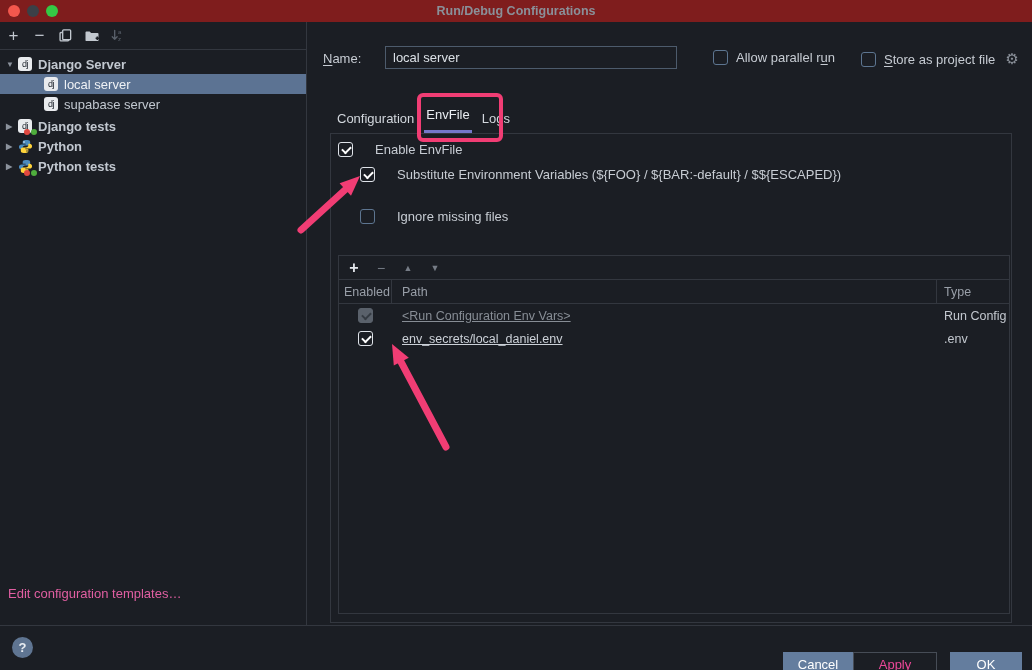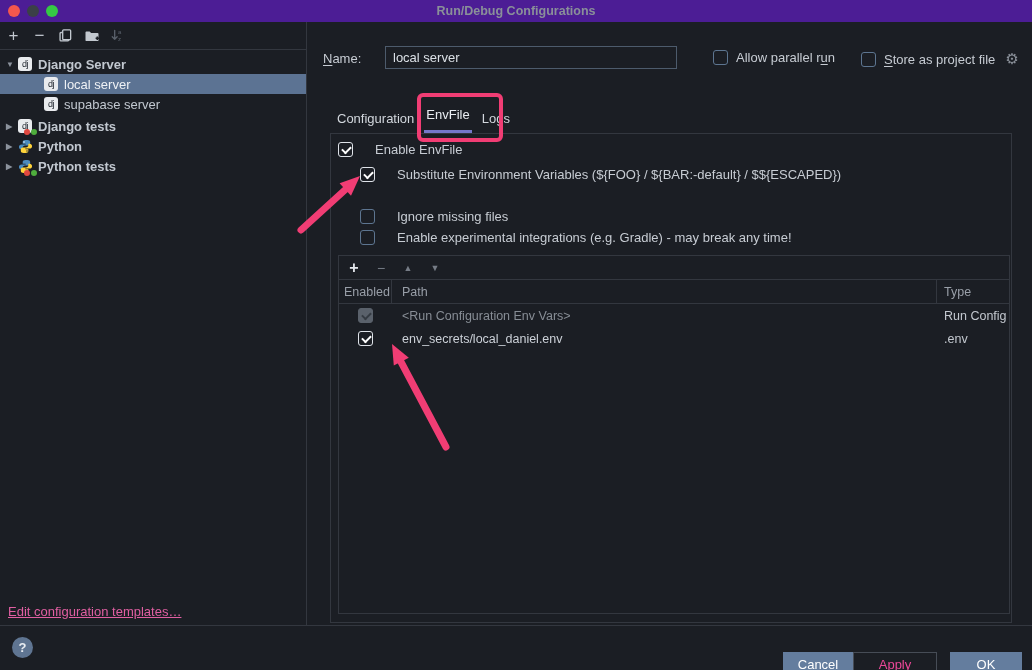--- a/index.html
+++ b/index.html
@@ -3,21 +3,21 @@
 <meta charset="utf-8">
 <style>
   * { box-sizing: border-box; margin: 0; padding: 0; }
   html,body { width:1032px; height:670px; }
   body {
     position: relative; overflow: hidden;
     background:#1b1e24; color:#c7ccd3;
     font-family:"Liberation Sans", sans-serif; font-size:13px;
   }
   
-  .titlebar { position:absolute; left:0; top:0; right:0; height:22px; background:#4c1d95; }
+  .titlebar { position:absolute; left:0; top:0; right:0; height:22px; background:#7f1d1d; }
   .lights { position:absolute; left:8px; top:5px; display:flex; gap:7px; }
   .light { width:12px; height:12px; border-radius:50%; }
   .win-title { position:absolute; left:0; right:0; top:0; line-height:22px; text-align:center;
     font-weight:bold; font-size:12.5px; color:#8a9099; }
   
   .sidebar { position:absolute; left:0; top:22px; width:307px; bottom:45px;
     border-right:1px solid #33373f; }
   .side-toolbar { height:28px; border-bottom:1px solid #33373f; display:flex; align-items:center;
     gap:9px; padding:0 5px; }
   .tbtn { width:17px; height:17px; display:flex; align-items:center; justify-content:center;
@@ -30,21 +30,21 @@
   .chev { width:18px; padding-left:6px; font-size:8px; color:#8b929c; flex:none; }
   .indent1 { width:44px; flex:none; }
   .icon-cell { width:20px; flex:none; position:relative; display:flex; align-items:center; }
   .dj-badge { width:14px; height:14px; background:#e9ebee; border-radius:3px; color:#20262e;
     font-weight:normal; font-size:9px; letter-spacing:-0.5px; display:flex; align-items:center;
     justify-content:center; }
   .tests-ov { position:absolute; left:6px; bottom:-2px; display:flex; gap:1px; }
   .dot { width:6px; height:6px; border-radius:50%; }
   .dot.red { background:#e0483f; }
   .dot.green { background:#4fae3d; }
-  .edit-link { position:absolute; left:8px; bottom:6px; color:#e15fa2; cursor:pointer;text-decoration:underline; }
+  .edit-link { position:absolute; left:8px; bottom:24px; color:#e15fa2; cursor:pointer; }
   
   .main { position:absolute; left:308px; top:22px; right:0; bottom:45px; }
   .name-label { position:absolute; left:15px; top:29px; }
   .name-input { position:absolute; left:77px; top:24px; width:292px; height:23px;
     background:#1b1e24; border:1px solid #4d5b6c; color:#dbe0e6; font-size:13px;
     font-family:"Liberation Sans",sans-serif; padding:0 7px; outline:none; }
   .cb-row { position:absolute; display:flex; align-items:center; gap:8px; }
   .cb { width:15px; height:15px; border:1.2px solid #5d7590; border-radius:3px; background:transparent;
     flex:none; position:relative; }
   .cb.checked { border-color:#dfe3e9; }
@@ -69,21 +69,21 @@
   .tico { font-size:14px; color:#767c86; width:14px; text-align:center; }
   .tico.add { color:#e3e7ec; font-weight:bold; font-size:16px; }
   .tico.tri { font-size:9px; }
   .thead { height:24px; display:flex; border-bottom:1px solid #33373f; color:#999fa8; font-size:12.5px; }
   .th { display:flex; align-items:center; }
   .th-enabled { width:53px; padding-left:5px; border-right:1px solid #33373f; }
   .th-path { flex:1; padding-left:10px; border-right:1px solid #33373f; }
   .th-type { width:72px; padding-left:7px; }
   .trow { height:23px; display:flex; align-items:center; font-size:12.5px; }
   .td-enabled { width:53px; display:flex; justify-content:center; }
-  .td-path { flex:1; padding-left:10px; color:#ccd1d8; }
+  .td-path { flex:1; padding-left:10px; color:#ccd1d8;text-decoration:underline; }
   .td-type { width:72px; padding-left:7px; color:#c3c8cf; }
   .trow.muted .td-path { color:#878d95; }
   
   .footer { position:absolute; left:0; right:0; bottom:0; height:45px; border-top:1px solid #33373f;
     background:#1b1e24; }
   .help { position:absolute; left:12px; top:11px; width:21px; height:21px; border-radius:50%;
     background:#5f7592; color:#e9edf2; font-weight:bold; font-size:13px; display:flex;
     align-items:center; justify-content:center; }
   .btn { position:absolute; top:26px; height:24px; border-radius:0; font-size:13px;
     font-family:"Liberation Sans",sans-serif; display:flex; align-items:center; justify-content:center;
@@ -226,24 +226,20 @@
     </div>
 
     <div class="opt" style="left:29px; top:33px;text-align:center;">
       <span class="cb checked"></span>
       <span>Substitute Environment Variables (${FOO} / ${BAR:-default} / $${ESCAPED})</span>
     </div>
     <div class="opt" style="left:29px; top:75px;">
       <span class="cb"></span>
       <span>Ignore missing files</span>
     </div>
-    <div class="opt" style="left:29px; top:96px;">
-      <span class="cb"></span>
-      <span>Enable experimental integrations (e.g. Gradle) - may break any time!</span>
-    </div>
 
     <div class="tablebox">
       <div class="tbl-toolbar">
         <span class="tico add">+</span>
         <span class="tico">−</span>
         <span class="tico tri">▲</span>
         <span class="tico tri">▼</span>
       </div>
       <div class="thead">
         <div class="th th-enabled">Enabled</div>

